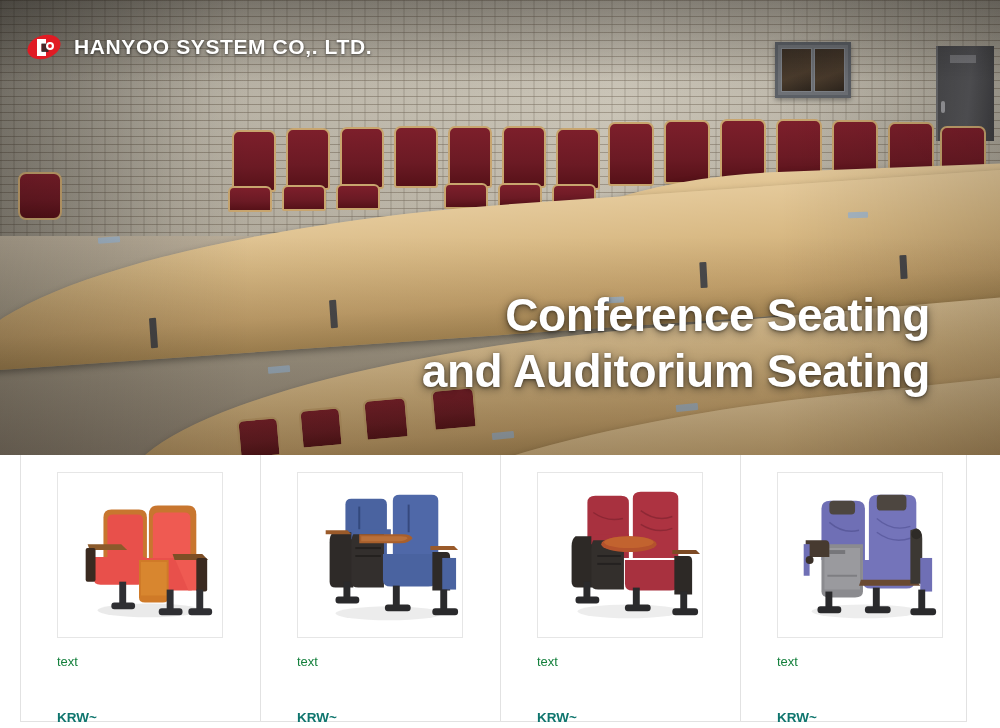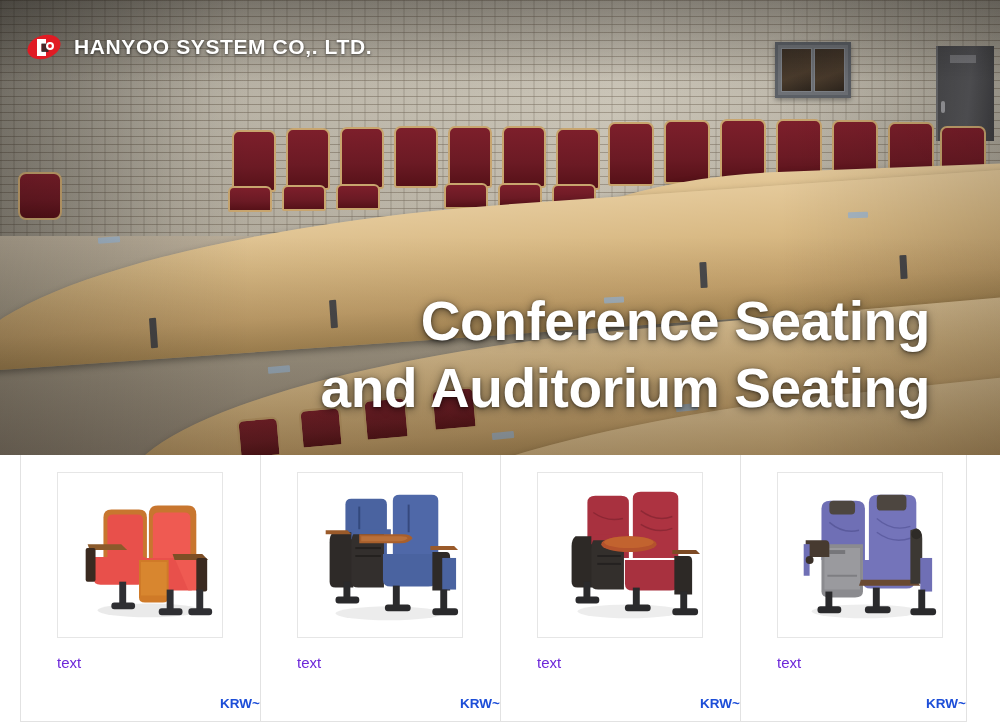--- a/index.html
+++ b/index.html
@@ -113,21 +113,21 @@
   .brand-name {
     color:#ffffff; font-size:21px; font-weight:bold; letter-spacing:.6px;
     text-shadow: 0 1px 3px rgba(0,0,0,.65);
     white-space:nowrap;
   }
 
   
   .hero-title {
     position:absolute; right:70px; top:288px;
     z-index:20; text-align:right;
-    color:#ffffff; font-size:55px; font-weight:bold; line-height:1.21;
+    color:#ffffff; font-size:46px; font-weight:bold; line-height:1.21;
     letter-spacing:-0.4px;
     text-shadow: 0 2px 10px rgba(0,0,0,.55), 0 1px 3px rgba(0,0,0,.45);
     white-space:nowrap;
   }
 
   
   .products {
     position:absolute; left:20px; top:455px;
     width:947px; height:267px;
     display:flex;
@@ -146,25 +146,25 @@
     width:166px; height:166px;
     border:1px solid #e6e6e6;
     background:#fff;
     position:relative;
     overflow:hidden;
   }
   .thumb svg { display:block; width:100%; height:100%; }
 
   .card-text {
     margin-top:16px;
-    font-size:15px; color:#6d28d9; font-weight:normal;
+    font-size:13px; color:#15803d; font-weight:normal;
   }
   .card-price {
-    margin-top:25px;
-    font-size:13.5px; color:#1d4ed8; font-weight:bold;text-align:right;
+    margin-top:41px;
+    font-size:13.5px; color:#0f766e; font-weight:bold;
   }
 </style>
 </head>
 <body>
 
 <div id="page">
 
   <div class="hero">
     <div class="hero-photo">
 

